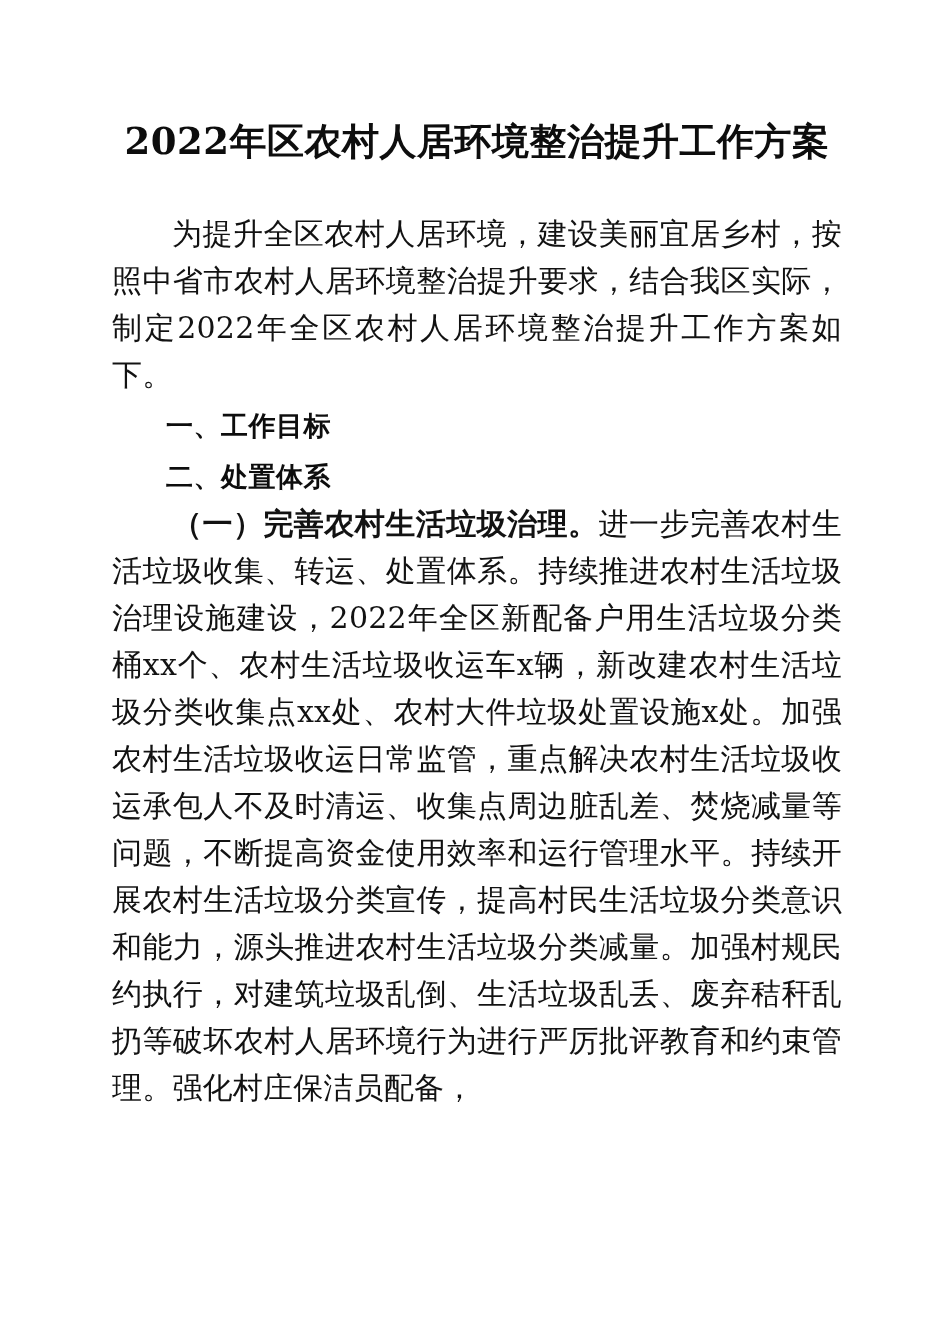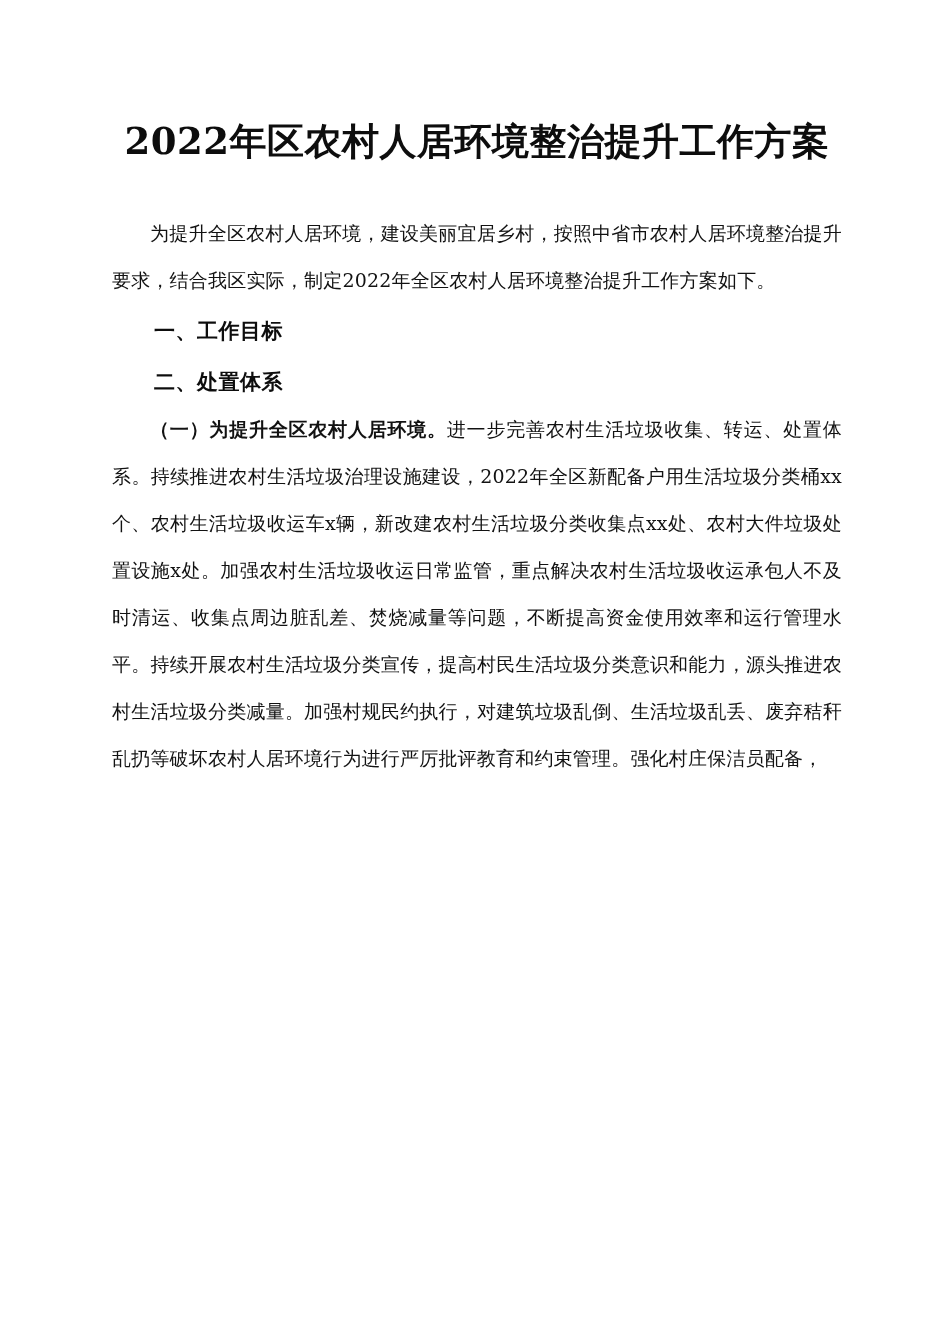--- a/index.html
+++ b/index.html
@@ -26,33 +26,33 @@
     font-family: "DejaVu Serif", "Liberation Serif", serif;
     font-weight: 700;
     font-size: 37px;
     line-height: 1.25;
     text-align: center;
     letter-spacing: 0.5px;
     margin: 0 0 46px 0;
     color: #0d0d0d;
   }
   .para {
-    font-size: 19px;
+    font-size: 30px;
     line-height: 47px;
     text-align: justify;
     text-justify: inter-ideograph;
     margin: 10px 0 2px 0;
     text-indent: 2em;
     color: #121212;
     letter-spacing: 0.2px;
   }
   .heading {
     font-family: "DejaVu Sans", "Liberation Sans", sans-serif;
     font-weight: 700;
-    font-size: 21px;
+    font-size: 27px;
     line-height: 47px;
     margin: 4px 0 0 0;
     text-indent: 2em;
     color: #0d0d0d;
     letter-spacing: 0.5px;
   }
   .para.tight {
     margin-top: 0;
   }
   .bold-lead {
@@ -65,15 +65,15 @@
 
 <div class="page">
 
   <h1 class="doc-title">2022年区农村人居环境整治提升工作方案</h1>
 
   <p class="para">为提升全区农村人居环境，建设美丽宜居乡村，按照中省市农村人居环境整治提升要求，结合我区实际，制定2022年全区农村人居环境整治提升工作方案如下。</p>
 
   <h2 class="heading">一、工作目标</h2>
 
   <h2 class="heading">二、处置体系</h2>
-  <p class="para tight"><span class="bold-lead">（一）为提升全区农村人居环境。</span><span>进一步完善农村生活垃圾收集、转运、处置体系。持续推进农村生活垃圾治理设施建设，2022年全区新配备户用生活垃圾分类桶xx个、农村生活垃圾收运车x辆，新改建农村生活垃圾分类收集点xx处、农村大件垃圾处置设施x处。加强农村生活垃圾收运日常监管，重点解决农村生活垃圾收运承包人不及时清运、收集点周边脏乱差、焚烧减量等问题，不断提高资金使用效率和运行管理水平。持续开展农村生活垃圾分类宣传，提高村民生活垃圾分类意识和能力，源头推进农村生活垃圾分类减量。加强村规民约执行，对建筑垃圾乱倒、生活垃圾乱丢、废弃秸秆乱扔等破坏农村人居环境行为进行严厉批评教育和约束管理。强化村庄保洁员配备，</span></p>
+  <p class="para tight"><span class="bold-lead">（一）完善农村生活垃圾治理。</span><span>进一步完善农村生活垃圾收集、转运、处置体系。持续推进农村生活垃圾治理设施建设，2022年全区新配备户用生活垃圾分类桶xx个、农村生活垃圾收运车x辆，新改建农村生活垃圾分类收集点xx处、农村大件垃圾处置设施x处。加强农村生活垃圾收运日常监管，重点解决农村生活垃圾收运承包人不及时清运、收集点周边脏乱差、焚烧减量等问题，不断提高资金使用效率和运行管理水平。持续开展农村生活垃圾分类宣传，提高村民生活垃圾分类意识和能力，源头推进农村生活垃圾分类减量。加强村规民约执行，对建筑垃圾乱倒、生活垃圾乱丢、废弃秸秆乱扔等破坏农村人居环境行为进行严厉批评教育和约束管理。强化村庄保洁员配备，</span></p>
 
 </div>
 
 </body></html>

